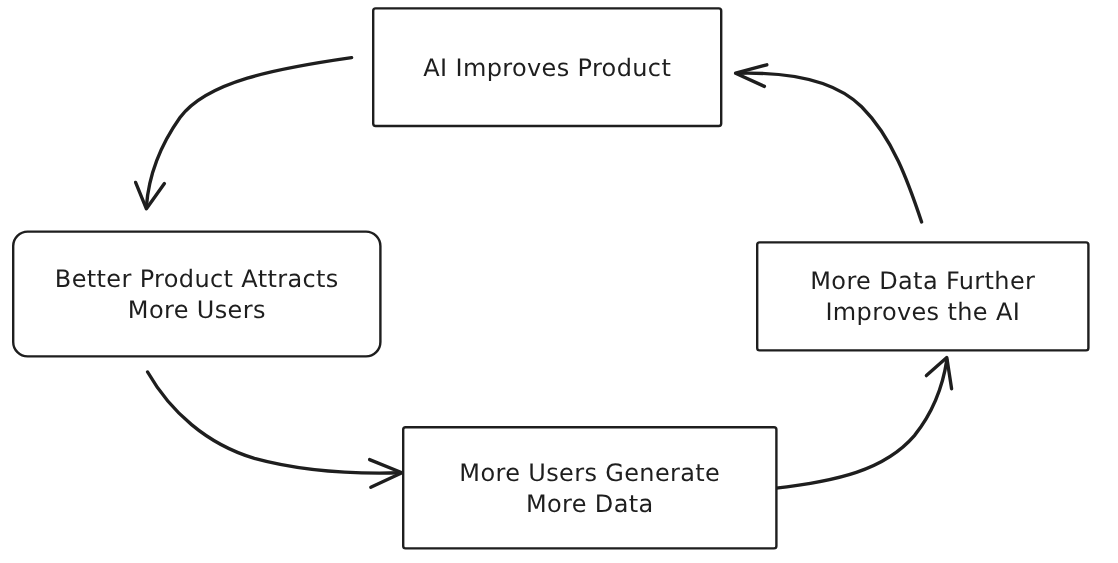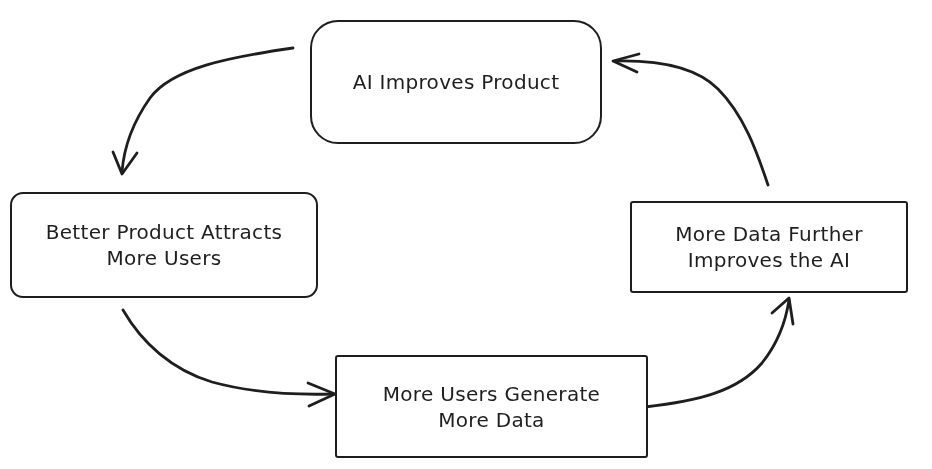--- a/index.html
+++ b/index.html
@@ -33,21 +33,21 @@
     background: #ffffff;
     display: flex;
     align-items: center;
     justify-content: center;
     text-align: center;
     font-size: 20px;
     line-height: 1.3;
     letter-spacing: 0.3px;
     white-space: pre-line;
   }
-  .node-top    { left: 310px; top: 20px;  width: 292px; height: 124px; border-radius: 28px; }
+  .node-top    { left: 310px; top: 6px;  width: 292px; height: 100px; }
   .node-left   { left: 10px;  top: 192px; width: 308px; height: 106px; border-radius: 13px; }
   .node-bottom { left: 335px; top: 355px; width: 313px; height: 103px; }
   .node-right  { left: 630px; top: 201px; width: 278px; height: 92px;  }
 </style>
 </head>
 <body>
 
 <div class="canvas">
 
   <svg class="arrow-layer" viewBox="0 0 932 469" xmlns="http://www.w3.org/2000/svg">

